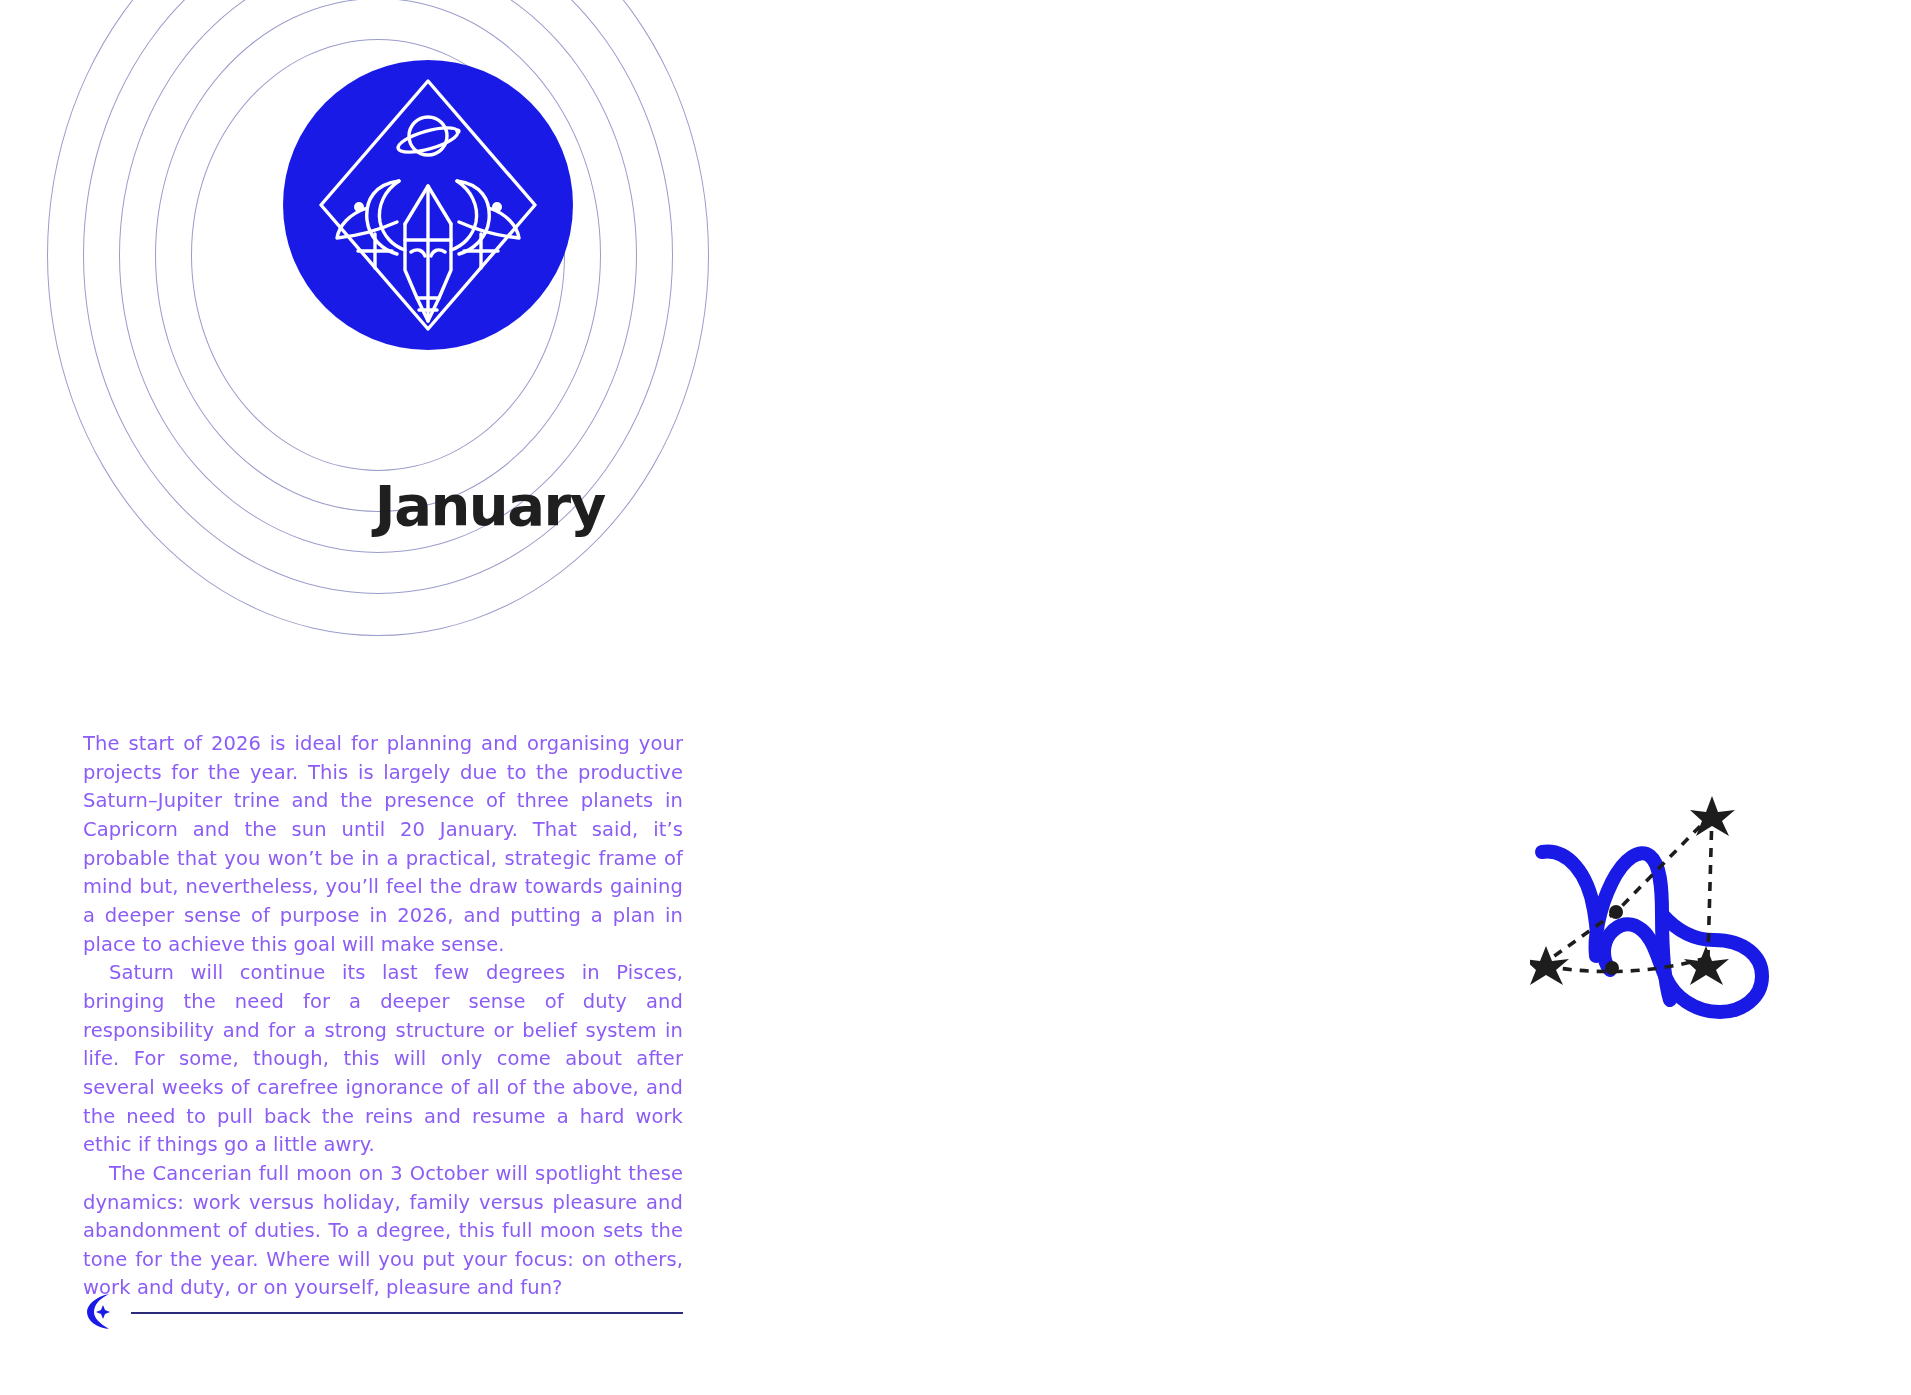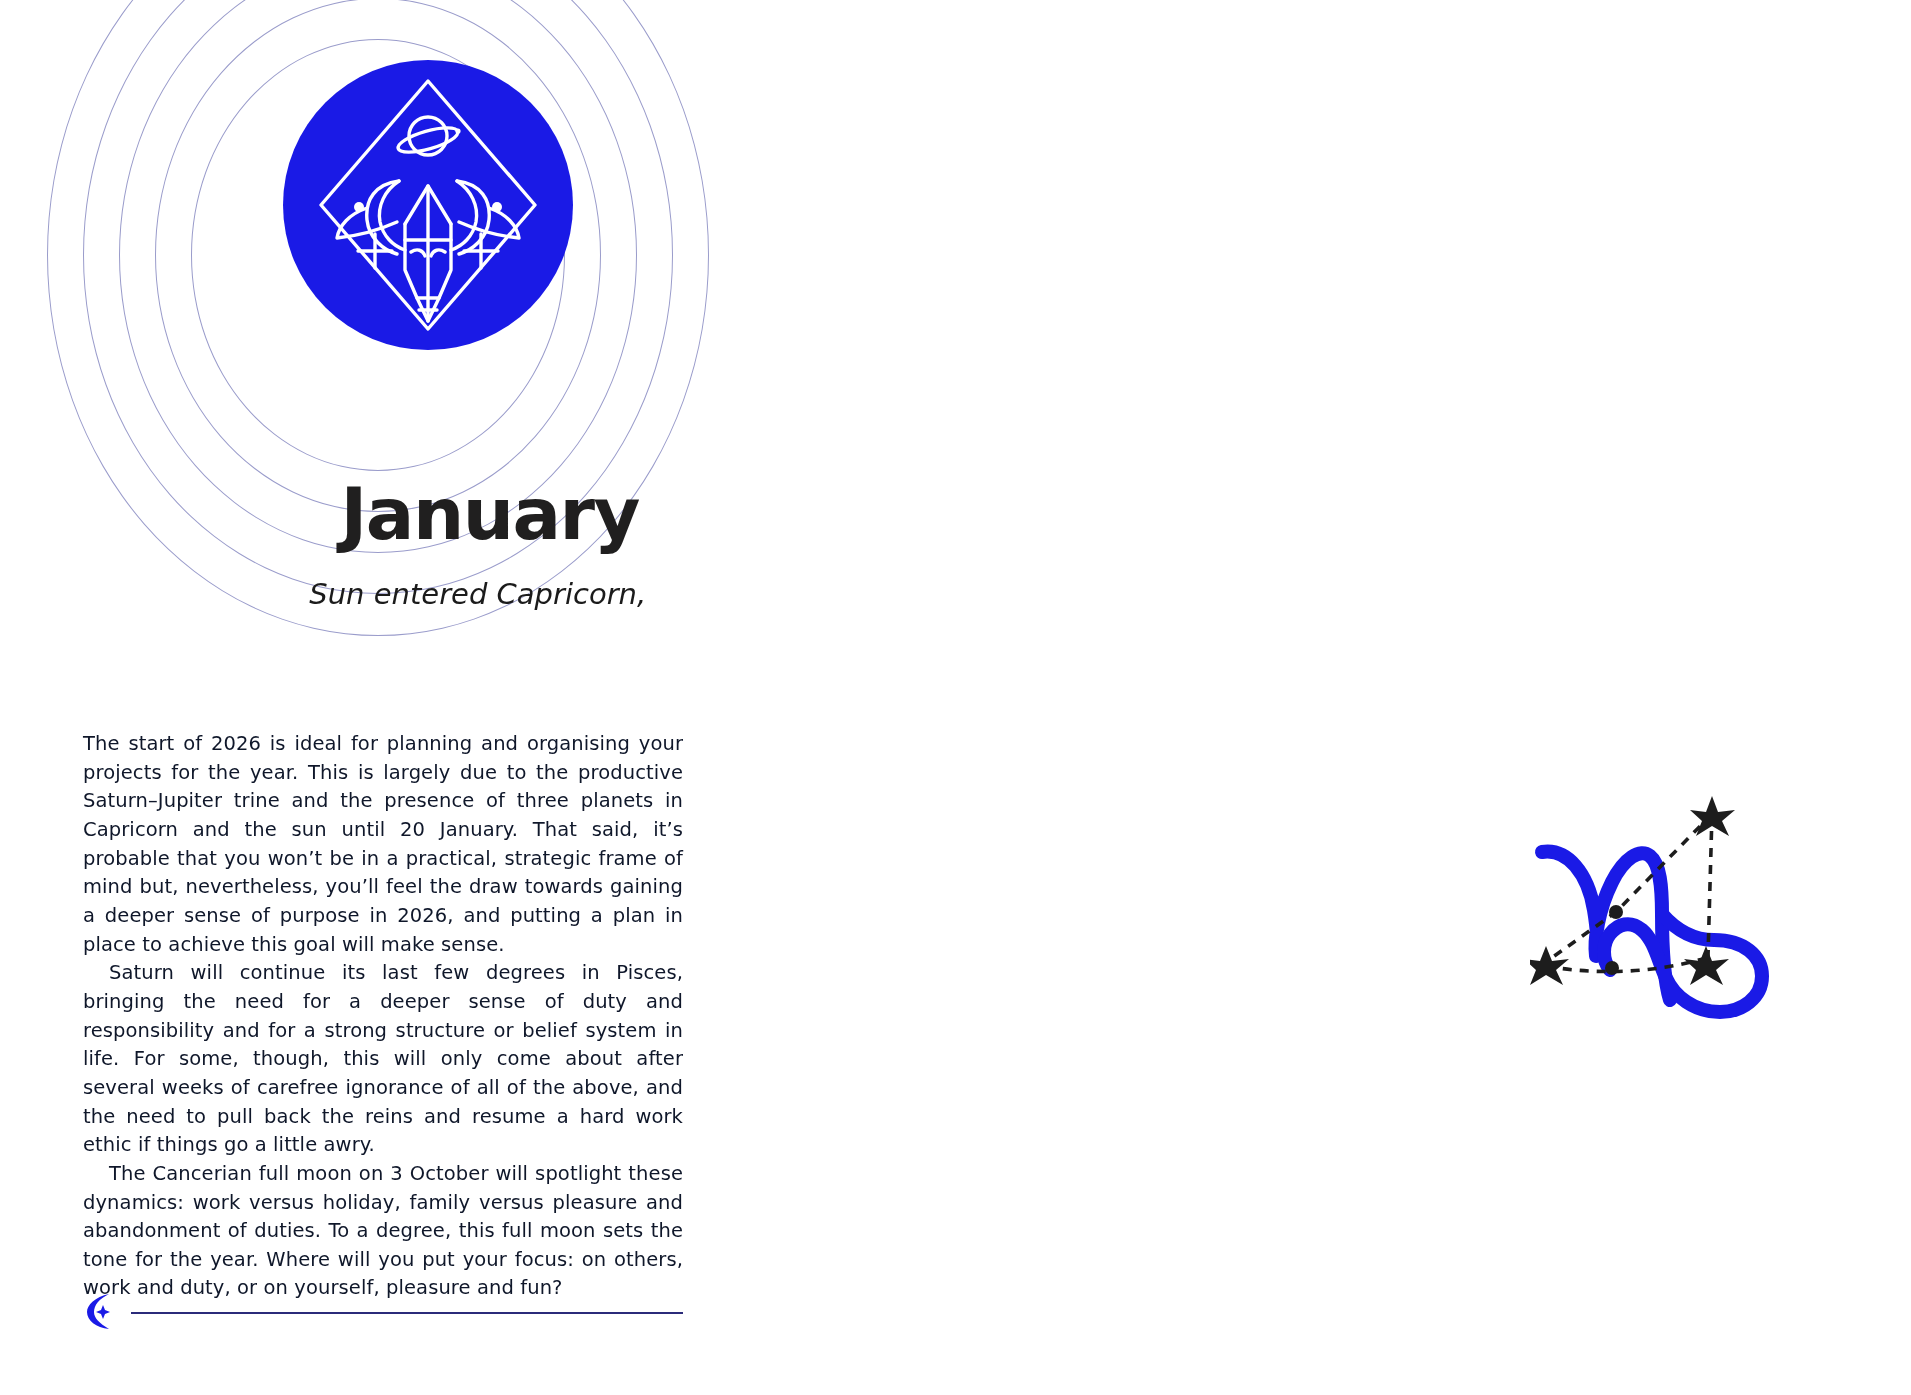--- a/index.html
+++ b/index.html
@@ -65,21 +65,21 @@
   .title-block {
     position: absolute;
     left: 0;
     top: 478px;
     width: 100%;
     text-align: center;
   }
   .month-title {
     font-family: "DejaVu Sans", sans-serif;
     font-weight: 700;
-    font-size: 72px;
+    font-size: 56px;
     letter-spacing: -1.5px;
     color: #201f1f;
     line-height: 1;
     margin: 0;
     padding-left: 24px;
   }
   .subtitle {
     margin: 26px 0 0 0;
     font-family: "DejaVu Sans", sans-serif;
     font-style: italic;
@@ -91,21 +91,21 @@
   .subtitle span { display: block; }
 
   
   .col {
     position: absolute;
     width: 600px;
     font-family: "DejaVu Sans", sans-serif;
     font-size: 19.5px;
     line-height: 1.47;
     text-align: justify;
-    color: #0f172a;
+    color: #8b5cf6;
     letter-spacing: 0.1px;
   }
   .col.left  { left: 83px;  top: 730px;  width: 600px; }
 
   .col p { margin: 0; }
   .col p + p { text-indent: 26px; }
 
   
   .glyph-art {
     position: absolute;
@@ -182,21 +182,20 @@
 
         <circle cx="46" cy="133" r="5" fill="#ffffff" stroke="none"></circle>
         <circle cx="184" cy="133" r="5" fill="#ffffff" stroke="none"></circle>
         <circle cx="115" cy="226" r="5" fill="#ffffff" stroke="none" opacity="0"></circle>
       </svg>
     </div>
 
     <div class="title-block">
       <h1 class="month-title">January</h1>
       <div class="subtitle">
-        <span>Sun entered Capricorn,</span>
       </div>
     </div>
 
     <div class="col left">
       <p>The start of 2026 is ideal for planning and organising your projects for the year. This is largely due to the productive Saturn–Jupiter trine and the presence of three planets in Capricorn and the sun until 20 January. That said, it’s probable that you won’t be in a practical, strategic frame of mind but, nevertheless, you’ll feel the draw towards gaining a deeper sense of purpose in 2026, and putting a plan in place to achieve this goal will make sense.</p>
       <p>Saturn will continue its last few degrees in Pisces, bringing the need for a deeper sense of duty and responsibility and for a strong structure or belief system in life. For some, though, this will only come about after several weeks of carefree ignorance of all of the above, and the need to pull back the reins and resume a hard work ethic if things go a little awry.</p>
       <p>The Cancerian full moon on 3 October will spotlight these dynamics: work versus holiday, family versus pleasure and abandonment of duties. To a degree, this full moon sets the tone for the year. Where will you put your focus: on others, work and duty, or on yourself, pleasure and fun?</p>
     </div>
 
     <div class="footer left">

